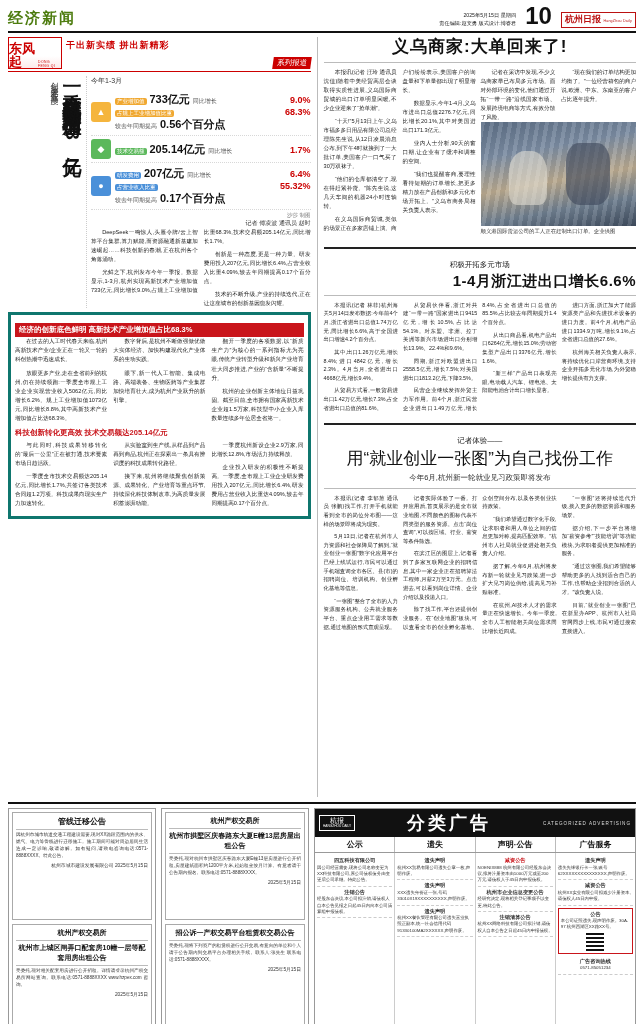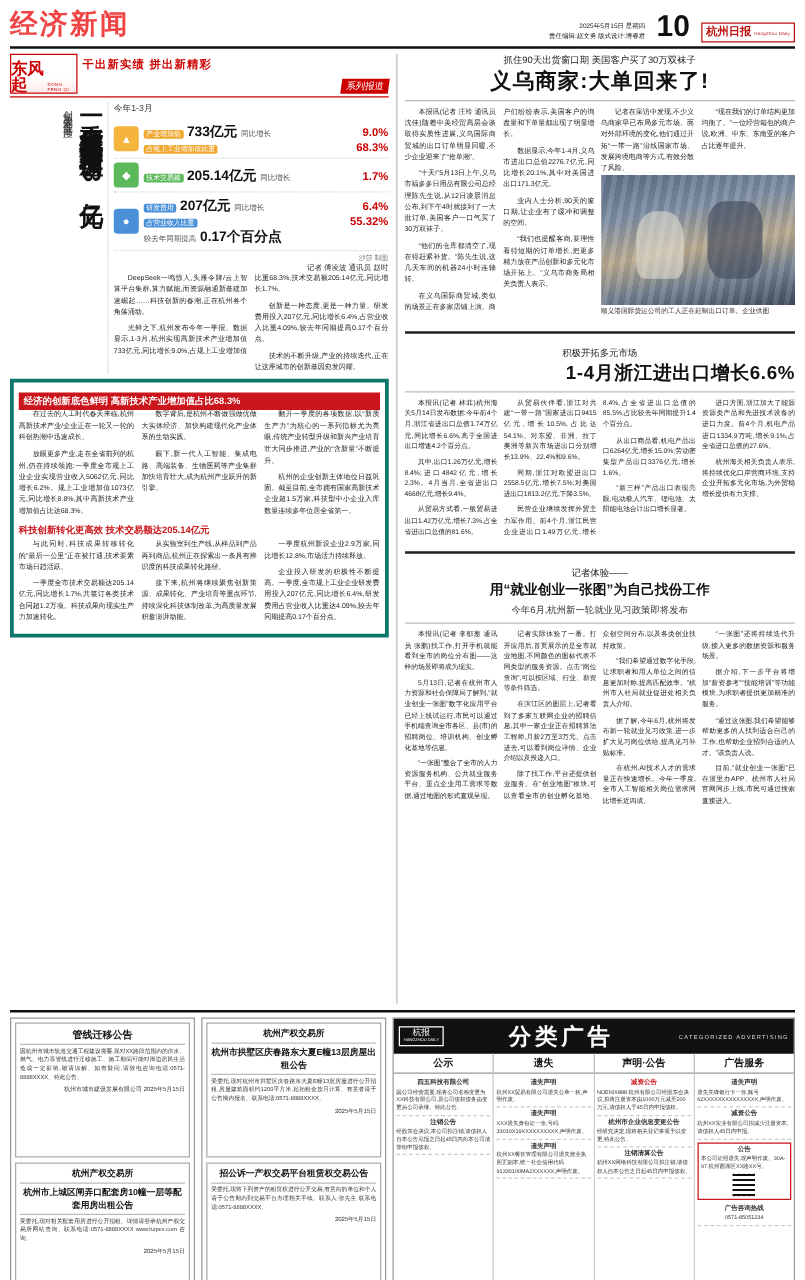--- a/index.html
+++ b/index.html
@@ -26,24 +26,24 @@
 
   
   .masthead {
     display: flex;
     align-items: flex-end;
     justify-content: space-between;
     border-bottom: 2px solid #111;
     padding-bottom: 3px;
   }
   .masthead-left {
-    font-size: 22px;
+    font-size: 15px;
     font-weight: bold;
     letter-spacing: 2px;
-    color: #ef4444;
+    color: #4d7c0f;
   }
   .masthead-right {
     display: flex;
     align-items: flex-end;
     gap: 6px;
   }
   .mast-meta {
     text-align: right;
     font-size: 5.2px;
     line-height: 1.5;
@@ -260,22 +260,22 @@
   }
   .headline-lg {
     font-size: 15px;
     font-weight: bold;
     text-align: right;
     letter-spacing: .5px;
     color: #111;
     line-height: 1.2;
   }
   .headline-md {
-    font-size: 11px;
-    font-weight: bold;
+    font-size: 17px;
+    font-weight: normal;
     text-align: center;
     color: #111;
     line-height: 1.25;
   }
   .deck {
     font-size: 7.5px;
     text-align: center;
     color: #333;
     margin-top: 3px;
   }
@@ -469,20 +469,24 @@
             <div class="stat-body">
               <div class="stat-row">
                 <span class="stat-pill">产业增加值</span>
                 <span class="stat-big">733亿元</span>
                 <span class="stat-small">同比增长</span>
                 <span class="stat-side">9.0%</span>
               </div>
               <div class="stat-row">
                 <span class="stat-pill">占规上工业增加值比重</span>
                 <span class="stat-side">68.3%</span>
+              </div>
+              <div class="stat-row">
+                <span class="stat-small">较去年同期提高</span>
+                <span class="stat-big">0.56个百分点</span>
               </div>
             </div>
           </div>
 
           <div class="stat-card">
             <div class="stat-ico green">◆</div>
             <div class="stat-body">
               <div class="stat-row">
                 <span class="stat-pill g">技术交易额</span>
                 <span class="stat-big">205.14亿元</span>
@@ -545,21 +549,20 @@
           <p>企业投入研发的积极性不断提高。一季度,全市规上工业企业研发费用投入207亿元,同比增长6.4%,研发费用占营业收入比重达4.09%,较去年同期提高0.17个百分点。</p>
         </div>
       </div>
     </div>
 
     <div class="vdiv"></div>
 
     <div class="col-right">
 
       <div class="story">
-        <div class="kicker">抓住90天出货窗口期  美国客户买了30万双袜子</div>
         <div class="headline-xl">义乌商家:大单回来了!</div>
         <div class="rule-thin"></div>
         <div class="photo-side">
           <div style="width:152px">
             <div class="cols2">
               <p>本报讯(记者 汪玲 通讯员 沈佳)随着中美经贸高层会谈取得实质性进展,义乌国际商贸城的出口订单明显回暖,不少企业迎来了“抢单潮”。</p>
               <p>“十天!”5月13日上午,义乌市福多多日用品有限公司总经理陈先生说,从12日凌晨消息公布,到下午4时就接到了一大批订单,美国客户一口气买了30万双袜子。</p>
               <p>“他们的仓库都清空了,现在得赶紧补货。”陈先生说,这几天车间的机器24小时连轴转。</p>
               <p>在义乌国际商贸城,类似的场景正在多家店铺上演。商户们纷纷表示,美国客户的询盘量和下单量都出现了明显增长。</p>
               <p>数据显示,今年1-4月,义乌市进出口总值2276.7亿元,同比增长20.1%,其中对美国进出口171.3亿元。</p>

